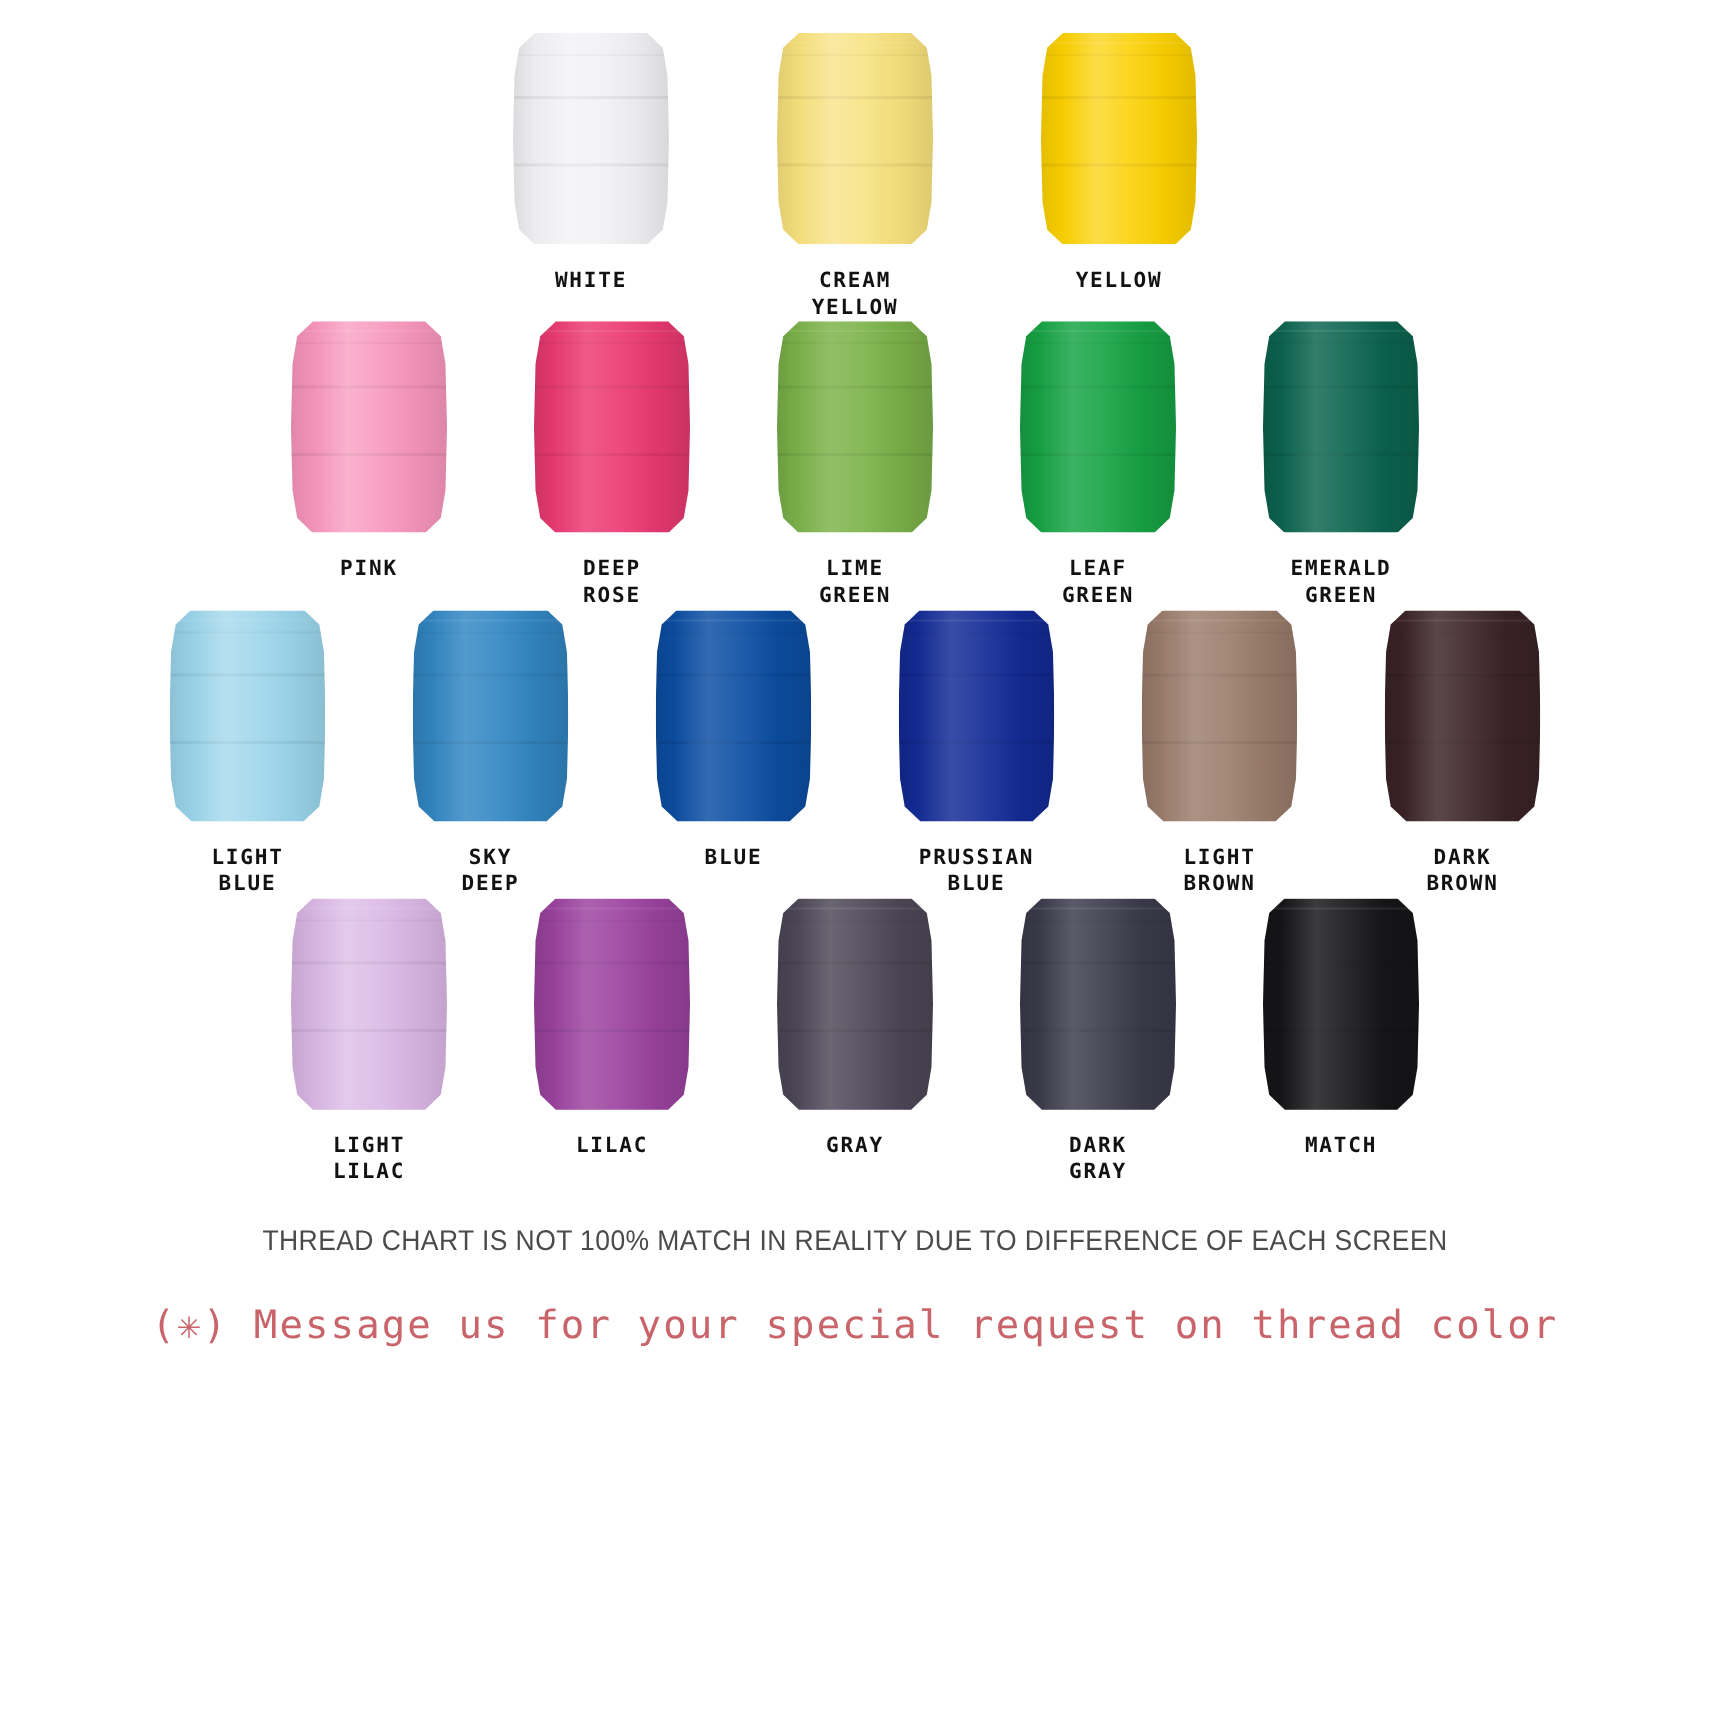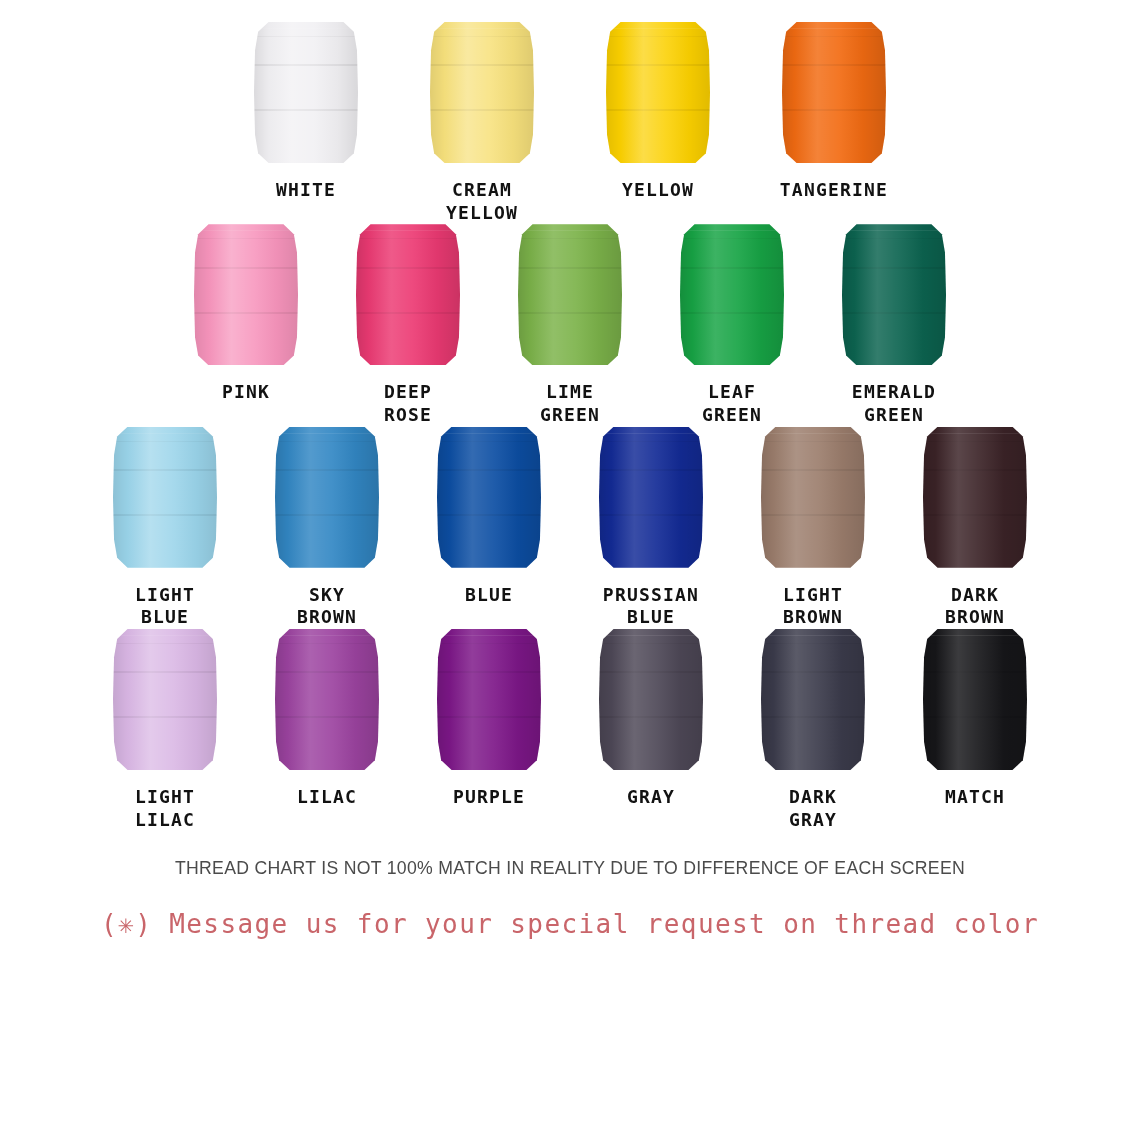--- a/index.html
+++ b/index.html
@@ -118,21 +118,21 @@
       rgba(0,0,0,0.03) 80%,
       rgba(0,0,0,0.10) 100%);
   }
 
   
   .thread-label {
     margin-top: 16px;
     text-align: center;
     color: #121212;
     font-family: "DejaVu Sans Mono", monospace;
-    font-size: 18px;
+    font-size: 14px;
     font-weight: bold;
     letter-spacing: 1.2px;
     line-height: 1.26;
     white-space: pre-line;
   }
 
   
   .footer { padding-top: 26px; }
   .note-disclaimer {
     text-align: center;
@@ -183,30 +183,20 @@
         <div class="thread-cell">
           <div class="spool is-light">
             <div class="base" style="background: rgb(251, 208, 0);"></div>
             <div class="winds"></div>
             <div class="seam s1"></div>
             <div class="seam s2"></div>
             <div class="shade"></div>
           </div>
           <div class="thread-label">YELLOW</div>
         </div>
-        <div class="thread-cell">
-          <div class="spool">
-            <div class="base" style="background: rgb(242, 107, 18);"></div>
-            <div class="winds"></div>
-            <div class="seam s1"></div>
-            <div class="seam s2"></div>
-            <div class="shade"></div>
-          </div>
-          <div class="thread-label">TANGERINE</div>
-        </div>
       </div>
       <div class="thread-row row-6">
         <div class="thread-cell">
           <div class="spool is-light">
             <div class="base" style="background: rgb(247, 148, 188);"></div>
             <div class="winds"></div>
             <div class="seam s1"></div>
             <div class="seam s2"></div>
             <div class="shade"></div>
           </div>
@@ -271,21 +261,21 @@
         </div>
         <div class="thread-cell">
           <div class="spool">
             <div class="base" style="background: rgb(50, 135, 196);"></div>
             <div class="winds"></div>
             <div class="seam s1"></div>
             <div class="seam s2"></div>
             <div class="shade"></div>
           </div>
           <div class="thread-label">SKY
-BROWN</div>
+DEEP</div>
         </div>
         <div class="thread-cell">
           <div class="spool">
             <div class="base" style="background: rgb(12, 78, 163);"></div>
             <div class="winds"></div>
             <div class="seam s1"></div>
             <div class="seam s2"></div>
             <div class="shade"></div>
           </div>
           <div class="thread-label">BLUE</div>
@@ -338,30 +328,20 @@
         </div>
         <div class="thread-cell">
           <div class="spool">
             <div class="base" style="background: rgb(156, 67, 160);"></div>
             <div class="winds"></div>
             <div class="seam s1"></div>
             <div class="seam s2"></div>
             <div class="shade"></div>
           </div>
           <div class="thread-label">LILAC</div>
-        </div>
-        <div class="thread-cell">
-          <div class="spool">
-            <div class="base" style="background: rgb(125, 23, 136);"></div>
-            <div class="winds"></div>
-            <div class="seam s1"></div>
-            <div class="seam s2"></div>
-            <div class="shade"></div>
-          </div>
-          <div class="thread-label">PURPLE</div>
         </div>
         <div class="thread-cell">
           <div class="spool">
             <div class="base" style="background: rgb(78, 72, 87);"></div>
             <div class="winds"></div>
             <div class="seam s1"></div>
             <div class="seam s2"></div>
             <div class="shade"></div>
           </div>
           <div class="thread-label">GRAY</div>

